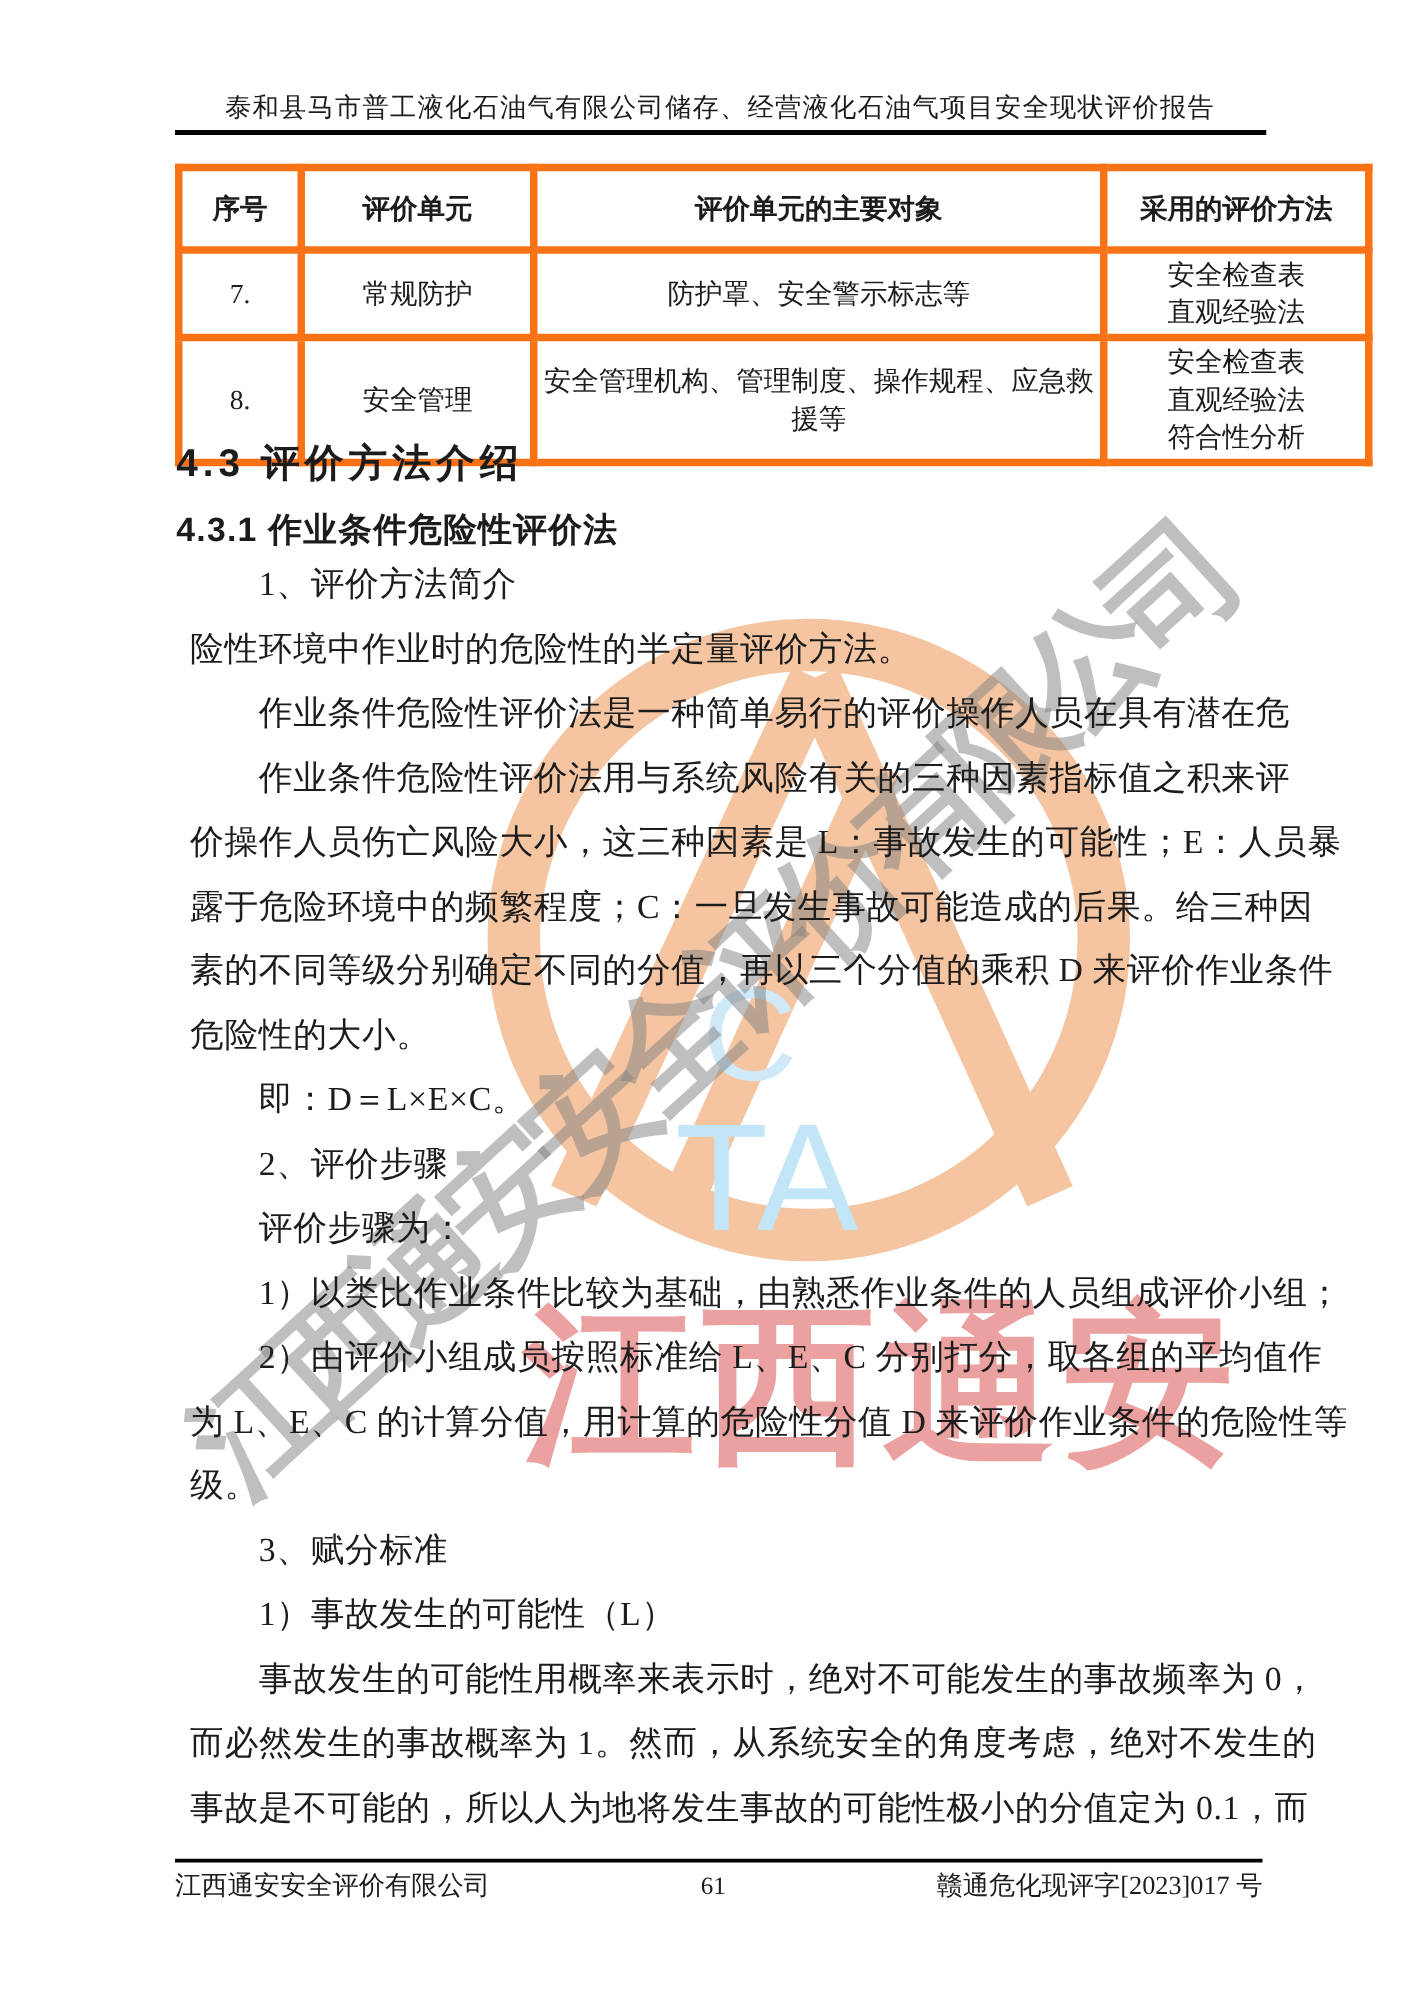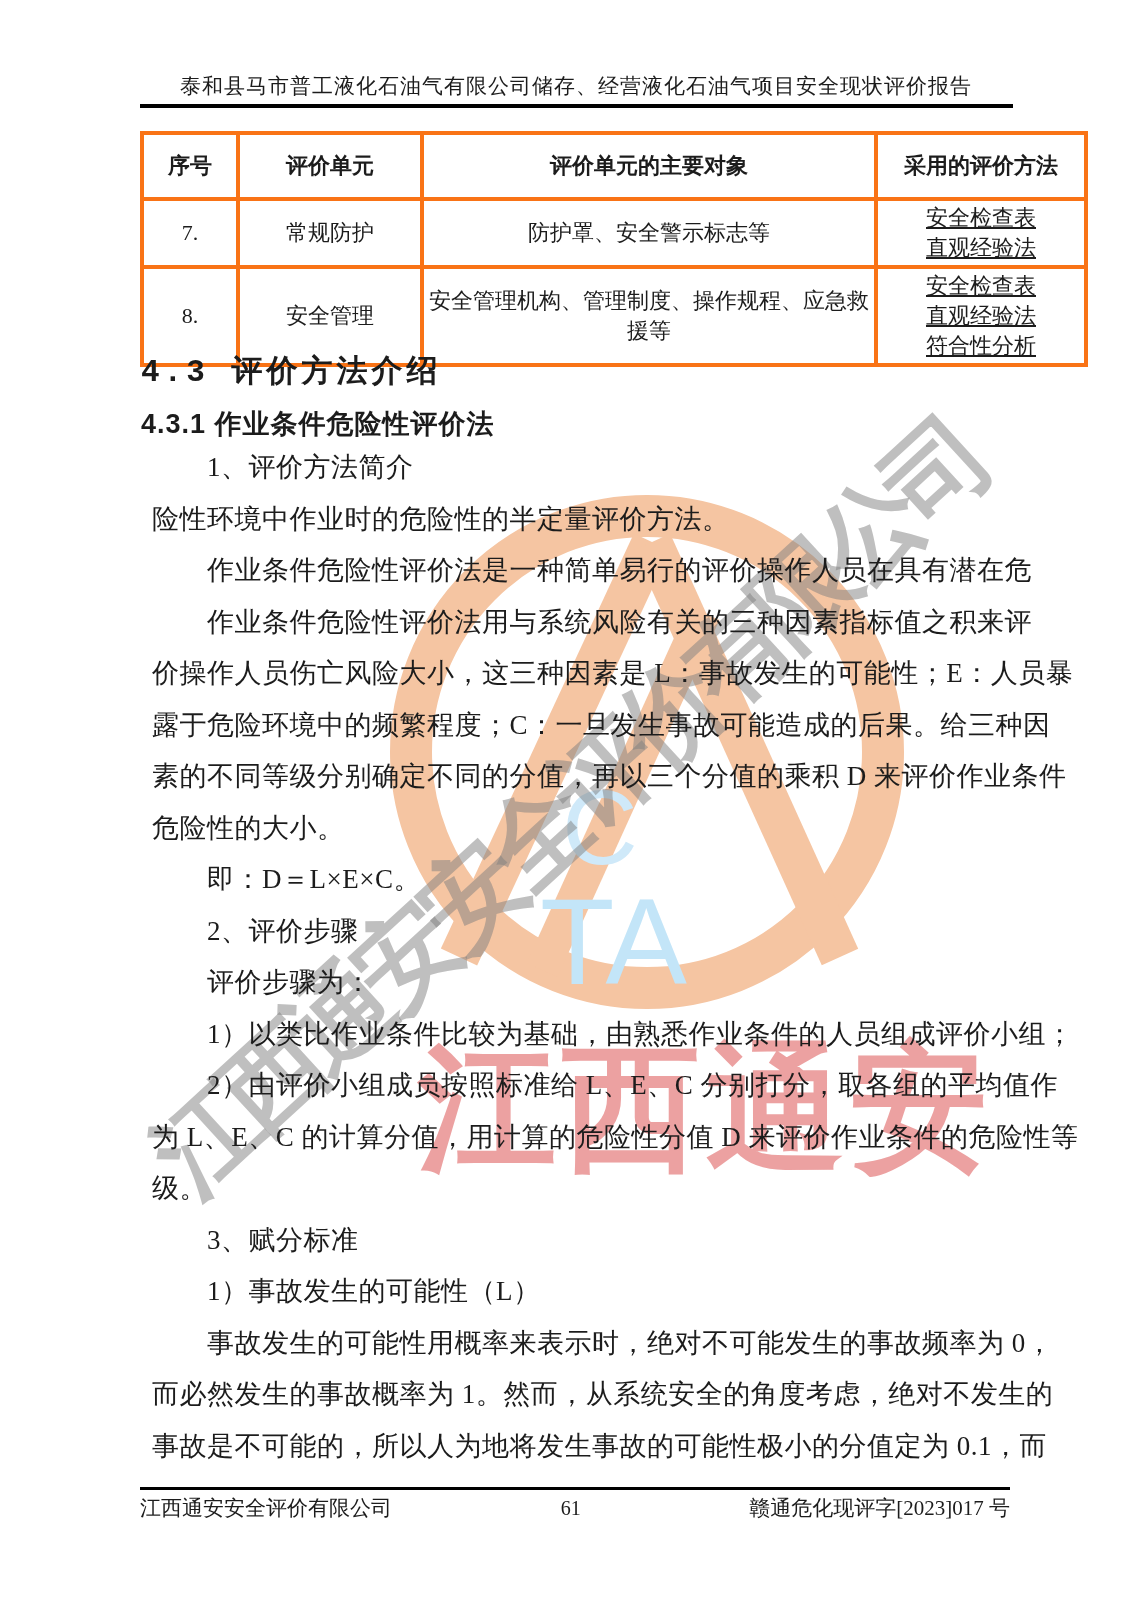--- a/index.html
+++ b/index.html
@@ -17,34 +17,34 @@
            font-family:"Liberation Sans","DejaVu Sans",sans-serif;font-weight:bold;
            font-size:102px;line-height:102px;letter-spacing:-12px;white-space:nowrap;
            color:rgba(128,128,128,0.50);}
   
   .content{position:absolute;inset:0;z-index:1;padding-left:36px;}
   .doc-title{position:absolute;left:140px;top:72px;width:872px;text-align:center;
              font-size:21px;letter-spacing:1px;white-space:nowrap;}
   .head-rule{position:absolute;left:140px;top:104px;width:873px;height:4px;background:#000;}
   .eval-table{position:absolute;left:140px;top:131px;width:872px;border-collapse:collapse;
               table-layout:fixed;font-size:22px;}
-  .eval-table th,.eval-table td{border:4px solid #f97316;text-align:center;vertical-align:middle;
+  .eval-table th,.eval-table td{border:6px solid #f97316;text-align:center;vertical-align:middle;
               padding:2px 4px;line-height:30px;font-weight:normal;}
   .eval-table th{font-weight:bold;}
   .eval-table .col-no{width:60px;}
   .eval-table .col-unit{width:172px;}
   .eval-table .col-obj{width:442px;}
   .eval-table .col-meth{width:198px;}
   .eval-table th.col-no{padding:0 16px;line-height:32px;}
   .eval-table tr.hdr{height:66px;}
   .eval-table tr.r7{height:61px;}
   .eval-table tr.r8{height:92px;}
-  .methods{white-space:pre-line;line-height:30px;text-decoration:underline;}
+  .methods{white-space:pre-line;line-height:30px;}
   .h1{position:absolute;left:141px;top:350px;font-size:31px;font-weight:bold;
-      letter-spacing:4px;font-family:Liberation Mono, monospace;white-space:nowrap;}
+      letter-spacing:4px;font-family:Liberation Sans, sans-serif;white-space:nowrap;}
   .h2{position:absolute;left:141px;top:406px;font-size:27px;font-weight:bold;
       font-family:"Liberation Sans","DejaVu Sans",sans-serif;letter-spacing:1px;white-space:nowrap;}
   .bodytext{position:absolute;left:140px;top:442px;width:880px;font-size:27px;
             line-height:51.5px;letter-spacing:0.5px;}
   .bodytext .line{white-space:nowrap;margin-left:12px;}
   .foot-rule{position:absolute;left:140px;top:1487px;width:870px;height:3px;background:#000;}
   .footer{position:absolute;left:140px;top:1494px;width:870px;display:flex;
           justify-content:space-between;align-items:baseline;font-size:21px;}
   .footer .pageno{font-size:20px;}
 </style>

